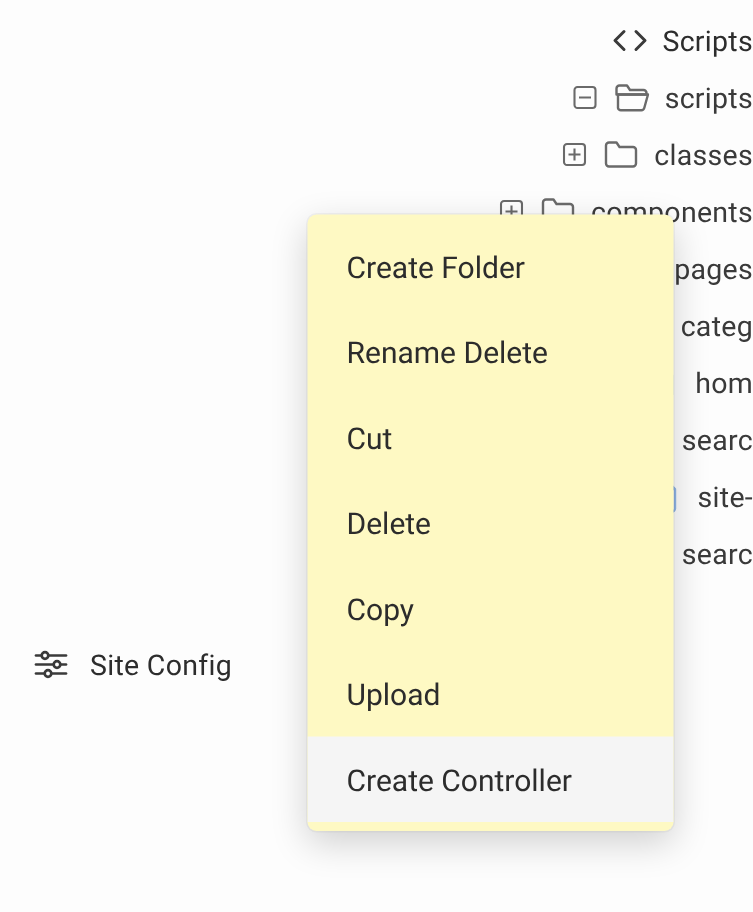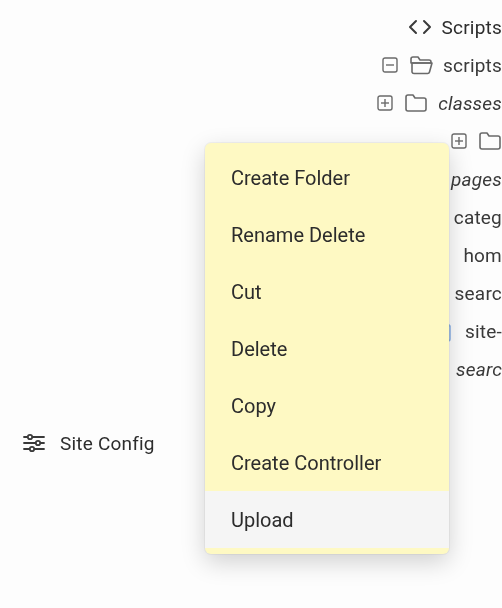--- a/index.html
+++ b/index.html
@@ -16,21 +16,21 @@
   .row {
     display: flex;
     align-items: center;
     height: 38px;
     gap: 10px;
     padding-left: 20px;
     white-space: nowrap;
     justify-content: flex-end;
   }
   .indent-1 { padding-left: 30px; }
-  .indent-2 { padding-left: 81px; font-style: italic; }
+  .indent-2 { padding-left: 81px; }
   .indent-3 { padding-left: 116px; }
   .label { color: #3a3a3a; letter-spacing: 0.2px; }
   .section-label { color: #2d2d2d; }
   .icon { display: inline-flex; align-items: center; justify-content: center; flex-shrink: 0; }
   .expander { width: 18px; height: 18px; }
   .folder-icon, .file-icon, .code-icon, .sliders-icon { width: 24px; height: 24px; }
   svg { display: block; }
   .context-menu {
     position: absolute;
     left: 205px;
@@ -114,20 +114,21 @@
           <rect x="1" y="1" width="14" height="14" rx="2"></rect>
           <line x1="4" y1="8" x2="12" y2="8"></line>
           <line x1="8" y1="4" x2="8" y2="12"></line>
         </svg>
     </span>
     <span class="icon folder-icon">
       <svg width="24" height="20" viewBox="0 0 24 20" fill="none" stroke="#6a6a6a" stroke-width="1.6" stroke-linejoin="round">
           <path d="M2 4a2 2 0 0 1 2-2h5l2 3h9a2 2 0 0 1 2 2v9a2 2 0 0 1-2 2H4a2 2 0 0 1-2-2z"></path>
         </svg>
     </span>
+    <span class="label">components</span>
   </div>
 
   <div class="row indent-2">
     <span class="icon expander">
       <svg width="16" height="16" viewBox="0 0 16 16" fill="none" stroke="#6a6a6a" stroke-width="1.4">
           <rect x="1" y="1" width="14" height="14" rx="2"></rect>
           <line x1="4" y1="8" x2="12" y2="8"></line>
         </svg>
     </span>
     <span class="icon folder-icon">
@@ -226,18 +227,18 @@
   <div class="menu-item">
       <span>Cut</span>
     </div>
   <div class="menu-item">
       <span>Delete</span>
     </div>
   <div class="menu-item">
       <span>Copy</span>
     </div>
   <div class="menu-item">
+      <span>Upload</span>
+    </div>
+  <div class="menu-item">
       <span>Create Controller</span>
     </div>
-  <div class="menu-item">
-      <span>Upload</span>
-    </div>
 </div>
 
 </body></html>

